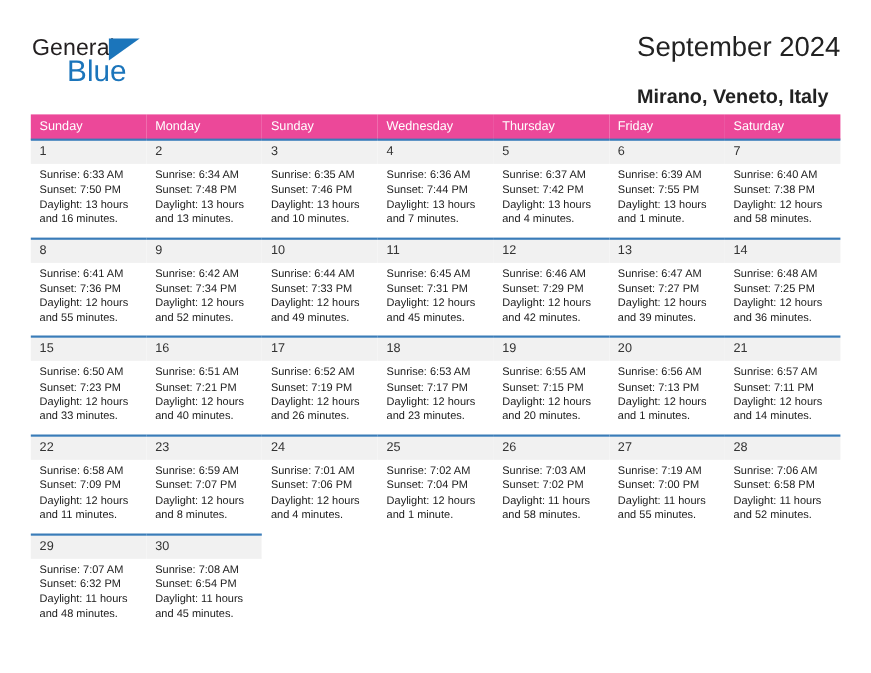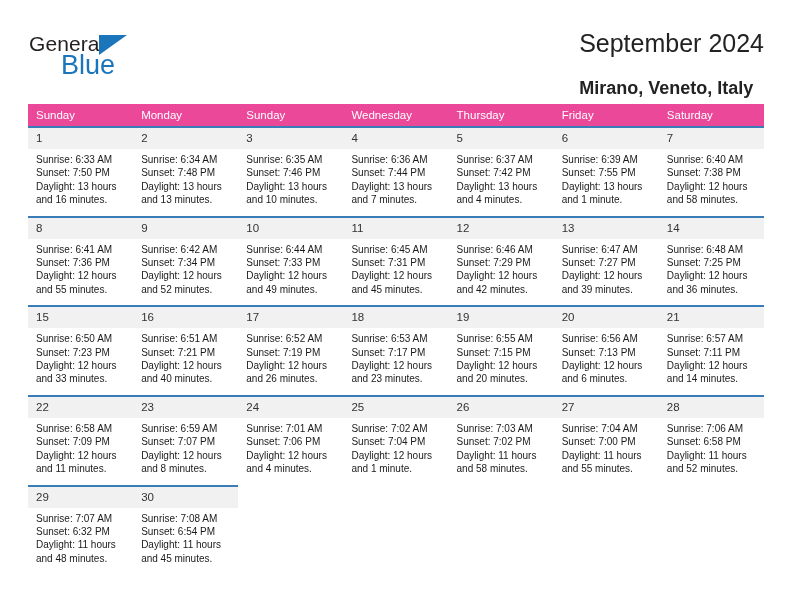--- a/index.html
+++ b/index.html
@@ -374,21 +374,21 @@
               <div>Daylight: 12 hours</div>
               <div>and 20 minutes.</div>
             </div>
           </td>
           <td>
             <div class="daynum">20</div>
             <div class="dayinfo">
               <div>Sunrise: 6:56 AM</div>
               <div>Sunset: 7:13 PM</div>
               <div>Daylight: 12 hours</div>
-              <div>and 6 minutes.</div>
+              <div>and 1 minutes.</div>
             </div>
           </td>
           <td>
             <div class="daynum">21</div>
             <div class="dayinfo">
               <div>Sunrise: 6:57 AM</div>
               <div>Sunset: 7:11 PM</div>
               <div>Daylight: 12 hours</div>
               <div>and 14 minutes.</div>
             </div>
@@ -440,21 +440,21 @@
             <div class="dayinfo">
               <div>Sunrise: 7:03 AM</div>
               <div>Sunset: 7:02 PM</div>
               <div>Daylight: 11 hours</div>
               <div>and 58 minutes.</div>
             </div>
           </td>
           <td>
             <div class="daynum">27</div>
             <div class="dayinfo">
-              <div>Sunrise: 7:04 AM</div>
+              <div>Sunrise: 7:19 AM</div>
               <div>Sunset: 7:00 PM</div>
               <div>Daylight: 11 hours</div>
               <div>and 55 minutes.</div>
             </div>
           </td>
           <td>
             <div class="daynum">28</div>
             <div class="dayinfo">
               <div>Sunrise: 7:06 AM</div>
               <div>Sunset: 6:58 PM</div>

